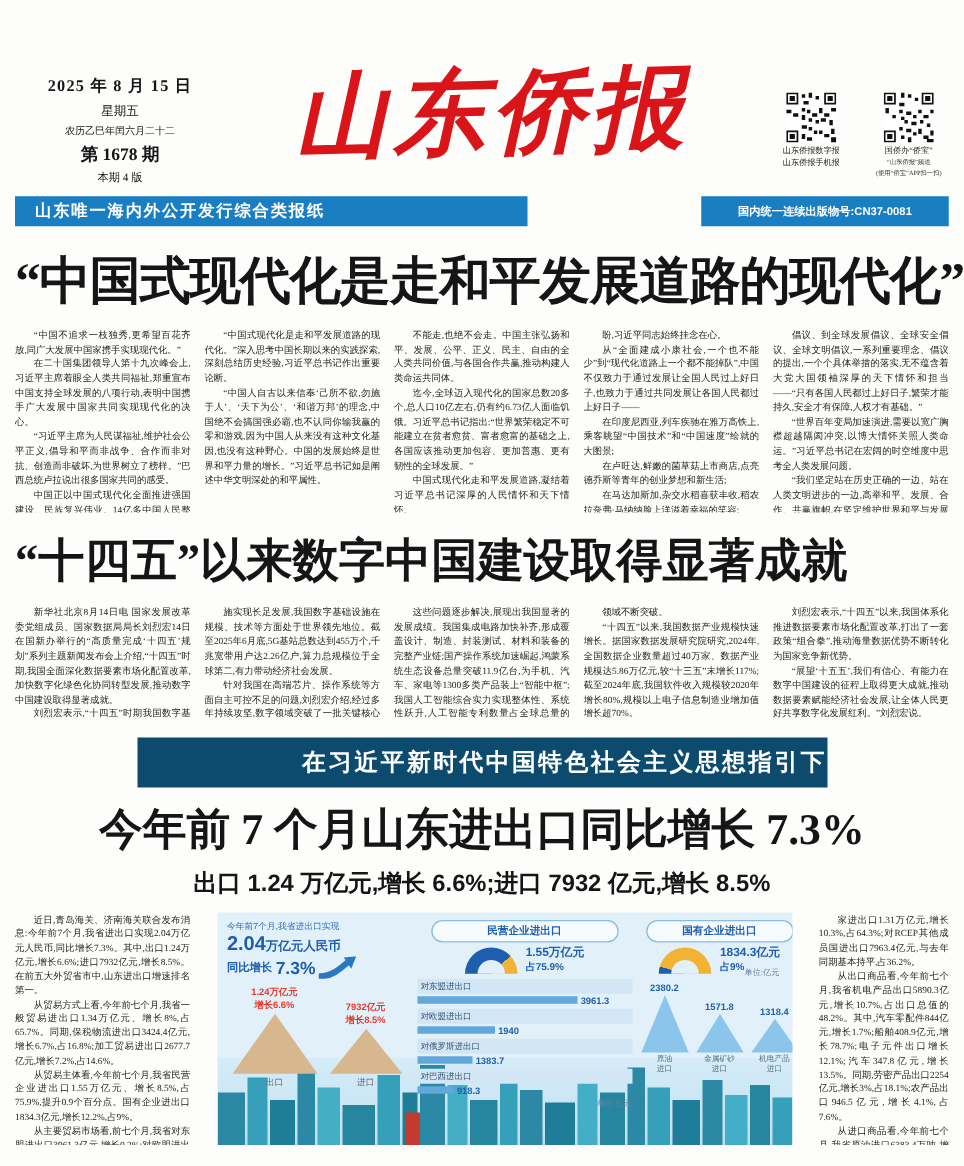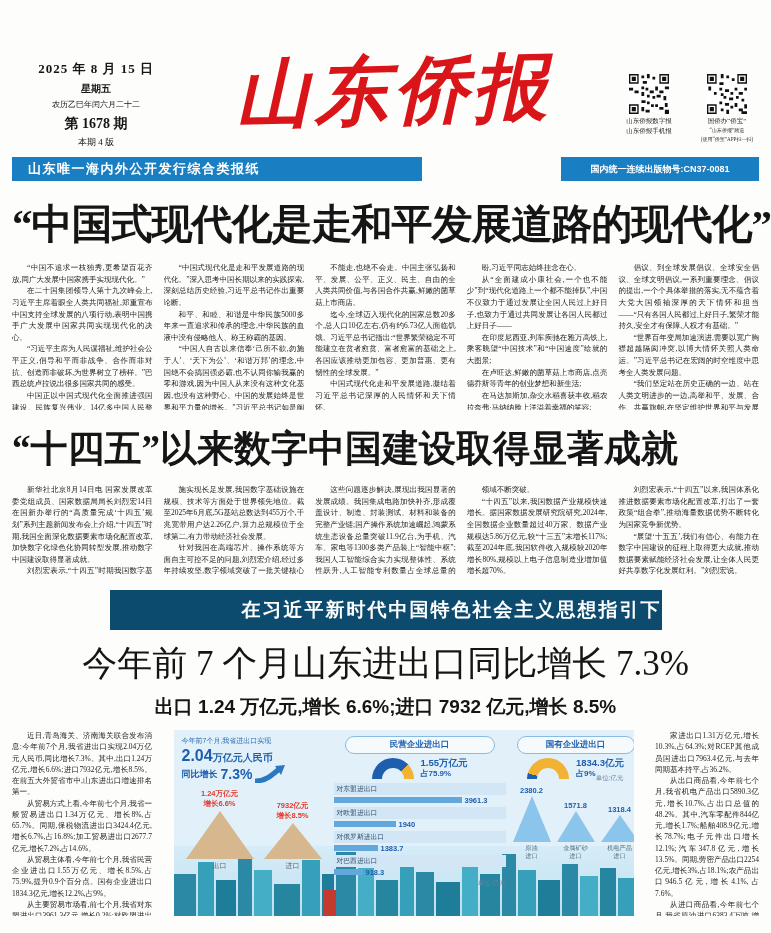--- a/index.html
+++ b/index.html
@@ -8,21 +8,21 @@
     width:771px; height:933px; overflow:hidden;
     background:#fdfdfb; color:#151515;
     font-family:"Liberation Serif","DejaVu Serif",serif;
   }
   .page { padding:46px 12px 0; }
 
   
   .header-row { display:flex; align-items:flex-start; }
   .date-block { width:168px; text-align:center; padding-top:14px; flex:none; }
   .d-date { font-size:13px; font-weight:bold; letter-spacing:1px; }
-  .d-week { font-size:10px; margin-top:4px; font-weight:bold; }
+  .d-week { font-size:10px; margin-top:4px; font-weight:normal; }
   .d-lunar { font-size:8px; margin-top:3px; }
   .d-issue { font-size:14px; font-weight:bold; margin-top:5px; }
   .d-edition { font-size:9px; margin-top:3px; }
   .masthead-title {
     flex:1; text-align:center; margin-top:2px;
     font-family:"DejaVu Serif",serif; font-style:italic; font-weight:bold;
     font-size:74px; line-height:1.15; color:#d9151a; letter-spacing:5px;
     transform:rotate(-1.5deg); white-space:nowrap;
   }
   .qr-block { width:152px; flex:none; display:flex; gap:14px; padding-top:28px; justify-content:flex-end; }
@@ -33,21 +33,21 @@
 
   
   .strap-row { display:flex; justify-content:space-between; margin-top:8px; }
   .strap { background:#1a7fc2; color:#fff; font-family:"Liberation Sans",sans-serif; }
   .strap-left { width:410px; font-size:13px; font-weight:bold; padding:3px 0 3px 16px; letter-spacing:1.5px; }
   .strap-right { width:198px; font-size:9px; font-weight:bold; display:flex; align-items:center; justify-content:center; }
 
   
   .headline-1 { font-size:41px; font-weight:bold; text-align:center; margin-top:16px; letter-spacing:-1px; white-space:nowrap; }
   .headline-2 { font-size:37px; font-weight:bold; text-align:left; margin-top:14px; white-space:nowrap; }
-  .headline-3 { font-size:35px; font-weight:normal; text-align:center; margin-top:10px; white-space:nowrap; }
+  .headline-3 { font-size:35px; font-weight:bold; text-align:center; margin-top:10px; white-space:nowrap; }
   .subhead-3 { font-size:19px; font-weight:bold; font-family:"Liberation Sans",sans-serif; text-align:center; margin-top:7px; }
 
   
   .cols { display:flex; gap:11px; margin-top:10px; }
   .col { flex:1; overflow:hidden; text-align:justify; }
   .col p { margin:0; text-indent:2em; font-size:7.5px; line-height:1.55; color:#222; }
   .a1 .col { height:148px; }
   .a2 .col { height:94px; }
 
   
@@ -167,25 +167,24 @@
   <div class="headline-1">“中国式现代化是走和平发展道路的现代化”</div>
   <div class="cols a1">
     <div class="col">
         <p>“中国不追求一枝独秀,更希望百花齐放,同广大发展中国家携手实现现代化。”</p>
         <p>在二十国集团领导人第十九次峰会上,习近平主席着眼全人类共同福祉,郑重宣布中国支持全球发展的八项行动,表明中国携手广大发展中国家共同实现现代化的决心。</p>
         <p>“习近平主席为人民谋福祉,维护社会公平正义,倡导和平而非战争、合作而非对抗、创造而非破坏,为世界树立了榜样。”巴西总统卢拉说出很多国家共同的感受。</p>
         <p>中国正以中国式现代化全面推进强国建设、民族复兴伟业。14亿多中国人民整体迈入现代化,意味着形成一个超过现有发达国家规模总和的巨大市场。推进中国式现代化应该走什么样的道路,不仅关乎中国人民福祉,也关乎世界各国人民福祉。</p>
       </div>
     <div class="col">
         <p>“中国式现代化是走和平发展道路的现代化。”深入思考中国长期以来的实践探索,深刻总结历史经验,习近平总书记作出重要论断。</p>
-        <p>和平、和睦、和谐是中华民族5000多年来一直追求和传承的理念,中华民族的血液中没有侵略他人、称王称霸的基因。</p>
         <p>“中国人自古以来信奉‘己所不欲,勿施于人’、‘天下为公’、‘和谐万邦’的理念,中国绝不会搞国强必霸,也不认同你输我赢的零和游戏,因为中国人从来没有这种文化基因,也没有这种野心。中国的发展始终是世界和平力量的增长。”习近平总书记如是阐述中华文明深处的和平属性。</p>
       </div>
     <div class="col">
-        <p>不能走,也绝不会走。中国主张弘扬和平、发展、公平、正义、民主、自由的全人类共同价值,与各国合作共赢,鲜嫩的菌草菇上市商店。</p>
+        <p>不能走,也绝不会走。中国主张弘扬和平、发展、公平、正义、民主、自由的全人类共同价值,与各国合作共赢,推动构建人类命运共同体。</p>
         <p>迄今,全球迈入现代化的国家总数20多个,总人口10亿左右,仍有约6.73亿人面临饥饿。习近平总书记指出:“世界繁荣稳定不可能建立在贫者愈贫、富者愈富的基础之上,各国应该推动更加包容、更加普惠、更有韧性的全球发展。”</p>
         <p>中国式现代化走和平发展道路,凝结着习近平总书记深厚的人民情怀和天下情怀。</p>
       </div>
     <div class="col">
         <p>盼,习近平同志始终挂念在心。</p>
         <p>从“全面建成小康社会,一个也不能少”到“现代化道路上一个都不能掉队”,中国不仅致力于通过发展让全国人民过上好日子,也致力于通过共同发展让各国人民都过上好日子——</p>
         <p>在印度尼西亚,列车疾驰在雅万高铁上,乘客眺望“中国技术”和“中国速度”绘就的大图景;</p>
         <p>在卢旺达,鲜嫩的菌草菇上市商店,点亮德乔斯等青年的创业梦想和新生活;</p>
         <p>在马达加斯加,杂交水稻喜获丰收,稻农拉奈弗·马纳纳脸上洋溢着幸福的笑容;</p>
       </div>

